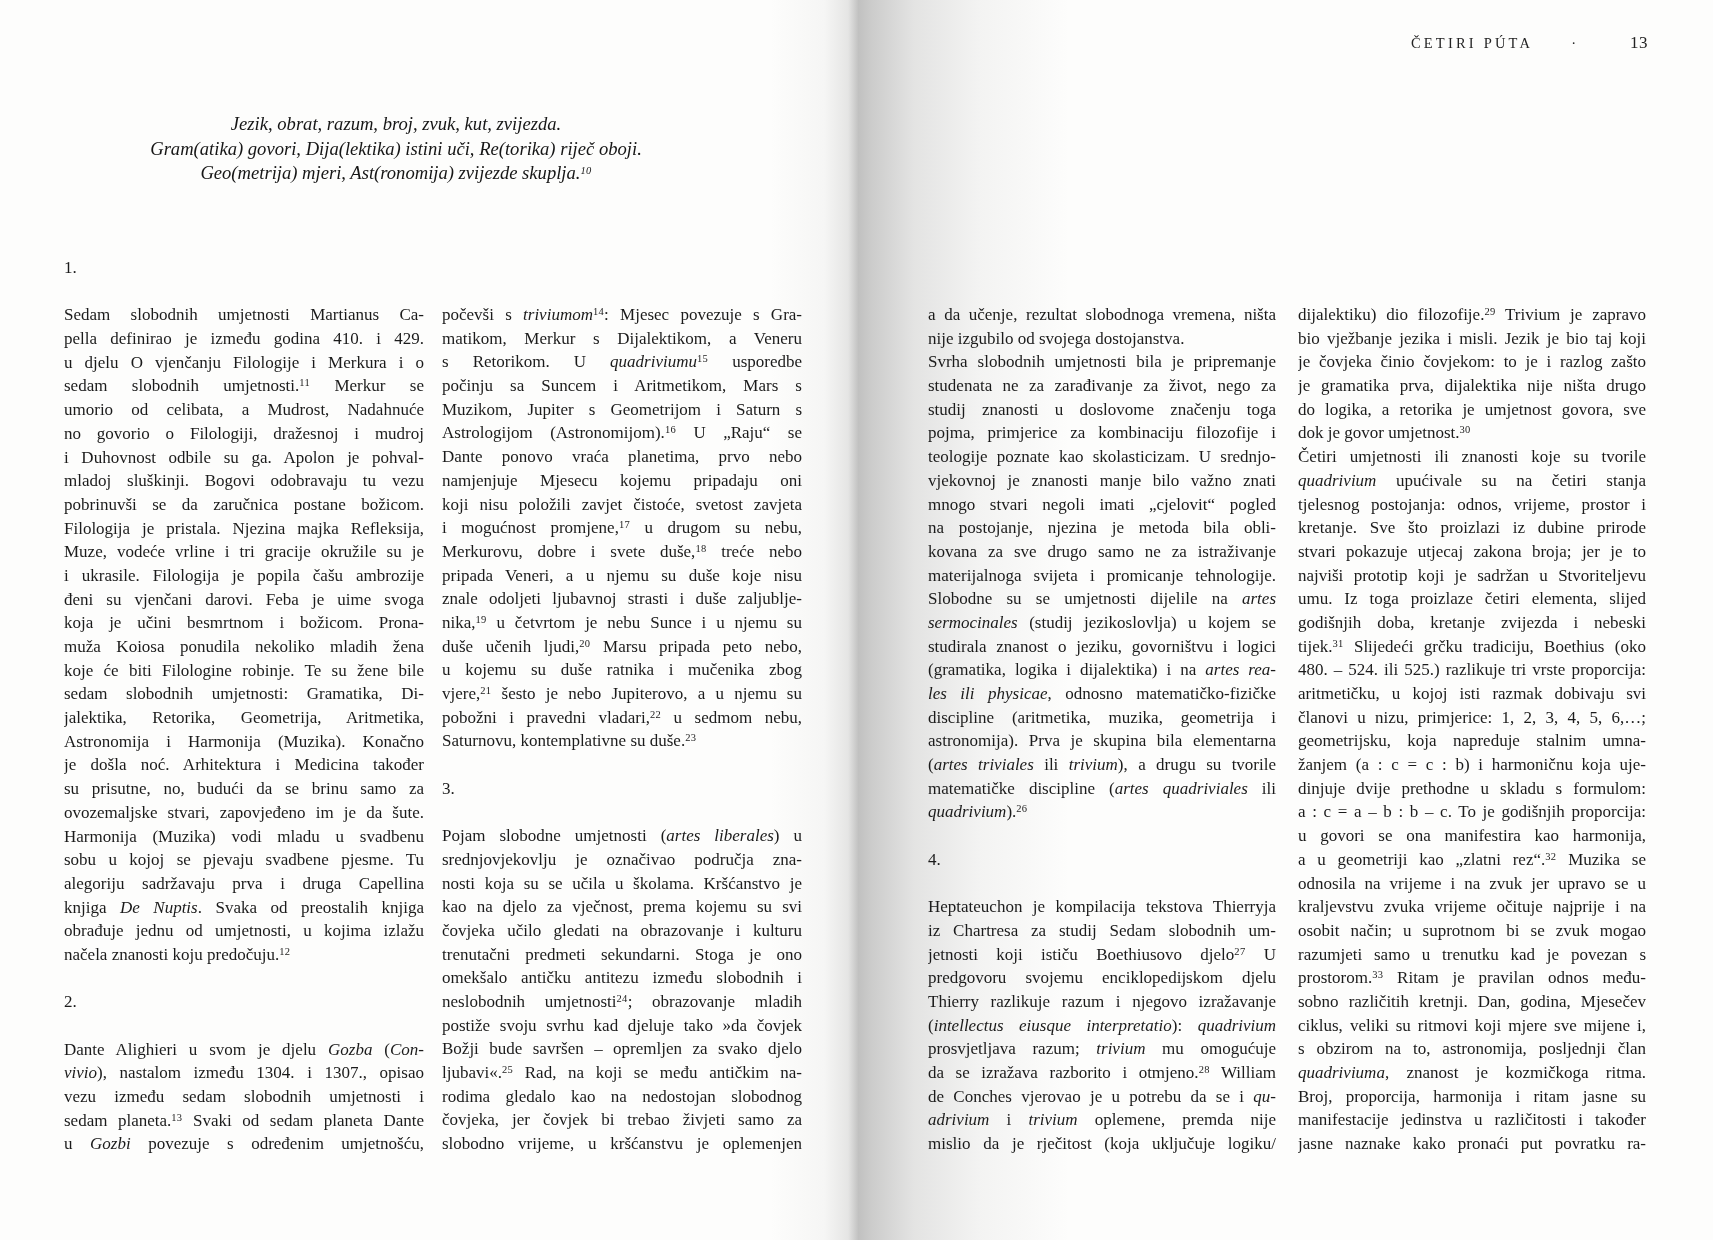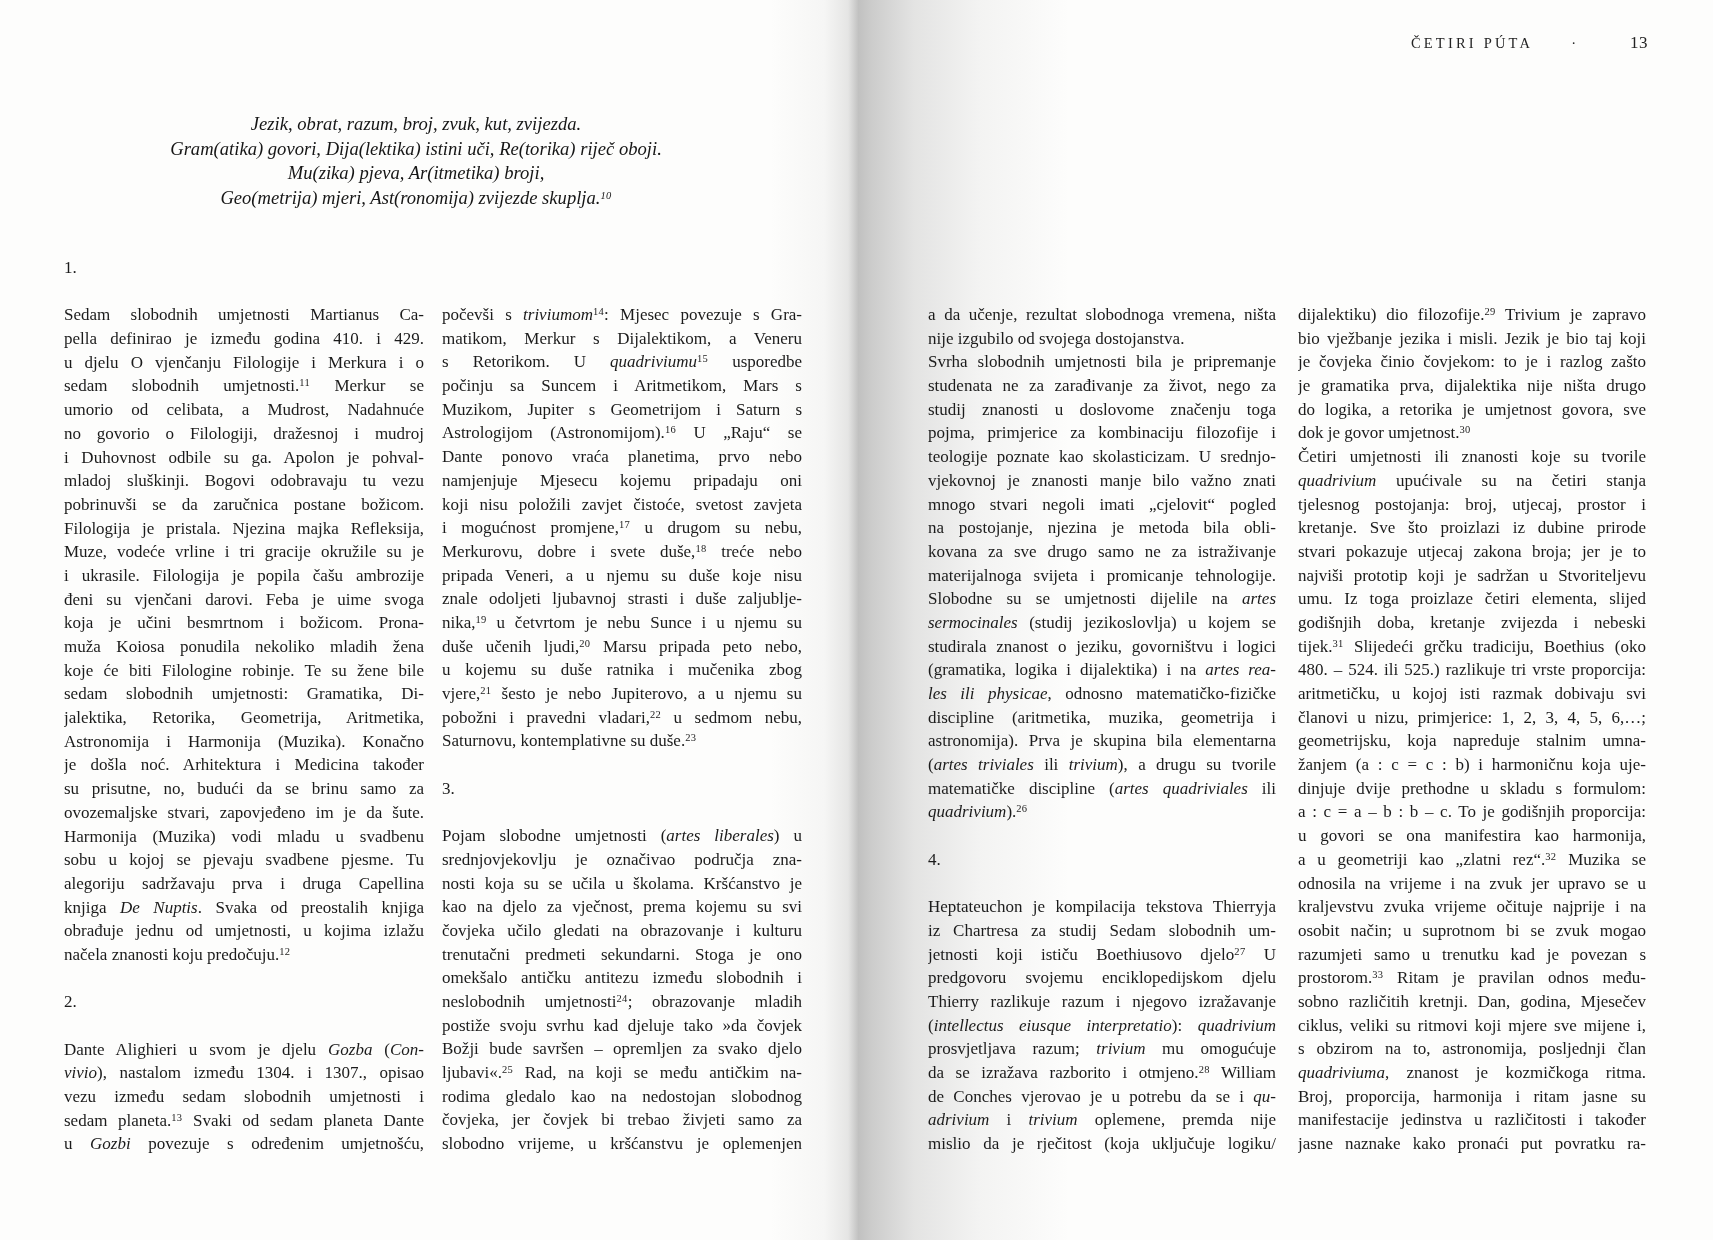--- a/index.html
+++ b/index.html
@@ -30,21 +30,21 @@
     color:#232323;
     gap:32px;
   }
   .running-title{
     font-size:14.5px;letter-spacing:3.2px;font-variant:normal;
     text-transform:uppercase;
   }
   .running-sep{font-size:14.5px;margin-left:6px;}
   .page-number{font-size:17px;margin-left:22px;letter-spacing:0.5px;}
   .epigraph{
-    position:absolute;top:112px;left:76px;width:680px;
+    position:absolute;top:112px;left:56px;width:680px;
     text-align:center;font-style:italic;font-size:18.6px;line-height:24.6px;
     color:#161616;
   }
   .column{
     position:absolute;font-size:17px;color:#1b1b1b;
   }
   #col-0{left:64px;top:256px;width:360px;}
   #col-1{left:442px;top:303px;width:360px;}
   #col-2{left:928px;top:303px;width:348px;}
   #col-3{left:1298px;top:303px;width:348px;}
@@ -68,21 +68,20 @@
 
   <div class="running-header">
     <span class="running-title">ČETIRI PÚTA</span>
     <span class="running-sep">·</span>
     <span class="page-number">13</span>
   </div>
 
   <div class="epigraph">
       <div>Jezik, obrat, razum, broj, zvuk, kut, zvijezda.</div>
       <div>Gram(atika)  govori, Dija(lektika) istini uči, Re(torika) riječ oboji.</div>
-      <div>Mu(zika) pjeva, Ar(itmetika) broji,</div>
       <div>Geo(metrija) mjeri, Ast(ronomija) zvijezde skuplja.<sup>10</sup></div>
     </div>
 
   <div class="column" id="col-0">
       <div class=" heading tline noj">1.</div>
       <div class="blockgap">
         <div class="tline">Sedam slobodnih umjetnosti Martianus Ca-</div>
         <div class="tline">pella definirao je između godina 410. i 429.</div>
         <div class="tline">u djelu O vjenčanju Filologije i Merkura i o</div>
         <div class="tline">sedam slobodnih umjetnosti.<sup>11</sup> Merkur se</div>
@@ -203,21 +202,21 @@
   <div class="column" id="col-3">
       <div>
         <div class="tline">dijalektiku) dio filozofije.<sup>29</sup>  Trivium je zapravo</div>
         <div class="tline">bio vježbanje jezika i misli. Jezik je bio taj koji</div>
         <div class="tline">je čovjeka činio čovjekom: to je i razlog zašto</div>
         <div class="tline">je gramatika prva, dijalektika nije ništa drugo</div>
         <div class="tline">do logika, a retorika je umjetnost govora, sve</div>
         <div class="tline noj">dok je govor umjetnost.<sup>30</sup></div>
         <div class="tline">Četiri umjetnosti ili znanosti koje su tvorile</div>
         <div class="tline"><i>quadrivium</i> upućivale su na četiri stanja</div>
-        <div class="tline">tjelesnog postojanja: broj, utjecaj, prostor i</div>
+        <div class="tline">tjelesnog postojanja: odnos, vrijeme, prostor i</div>
         <div class="tline">kretanje. Sve što proizlazi iz dubine prirode</div>
         <div class="tline">stvari pokazuje utjecaj zakona broja; jer je to</div>
         <div class="tline">najviši prototip koji je sadržan u Stvoriteljevu</div>
         <div class="tline">umu. Iz toga proizlaze četiri elementa, slijed</div>
         <div class="tline">godišnjih doba, kretanje zvijezda i nebeski</div>
         <div class="tline">tijek.<sup>31</sup> Slijedeći grčku tradiciju, Boethius (oko</div>
         <div class="tline">480. – 524. ili 525.) razlikuje tri vrste proporcija:</div>
         <div class="tline">aritmetičku, u kojoj isti razmak dobivaju svi</div>
         <div class="tline">članovi u nizu, primjerice:  1, 2, 3, 4, 5, 6,…;</div>
         <div class="tline">geometrijsku, koja napreduje stalnim umna-</div>

